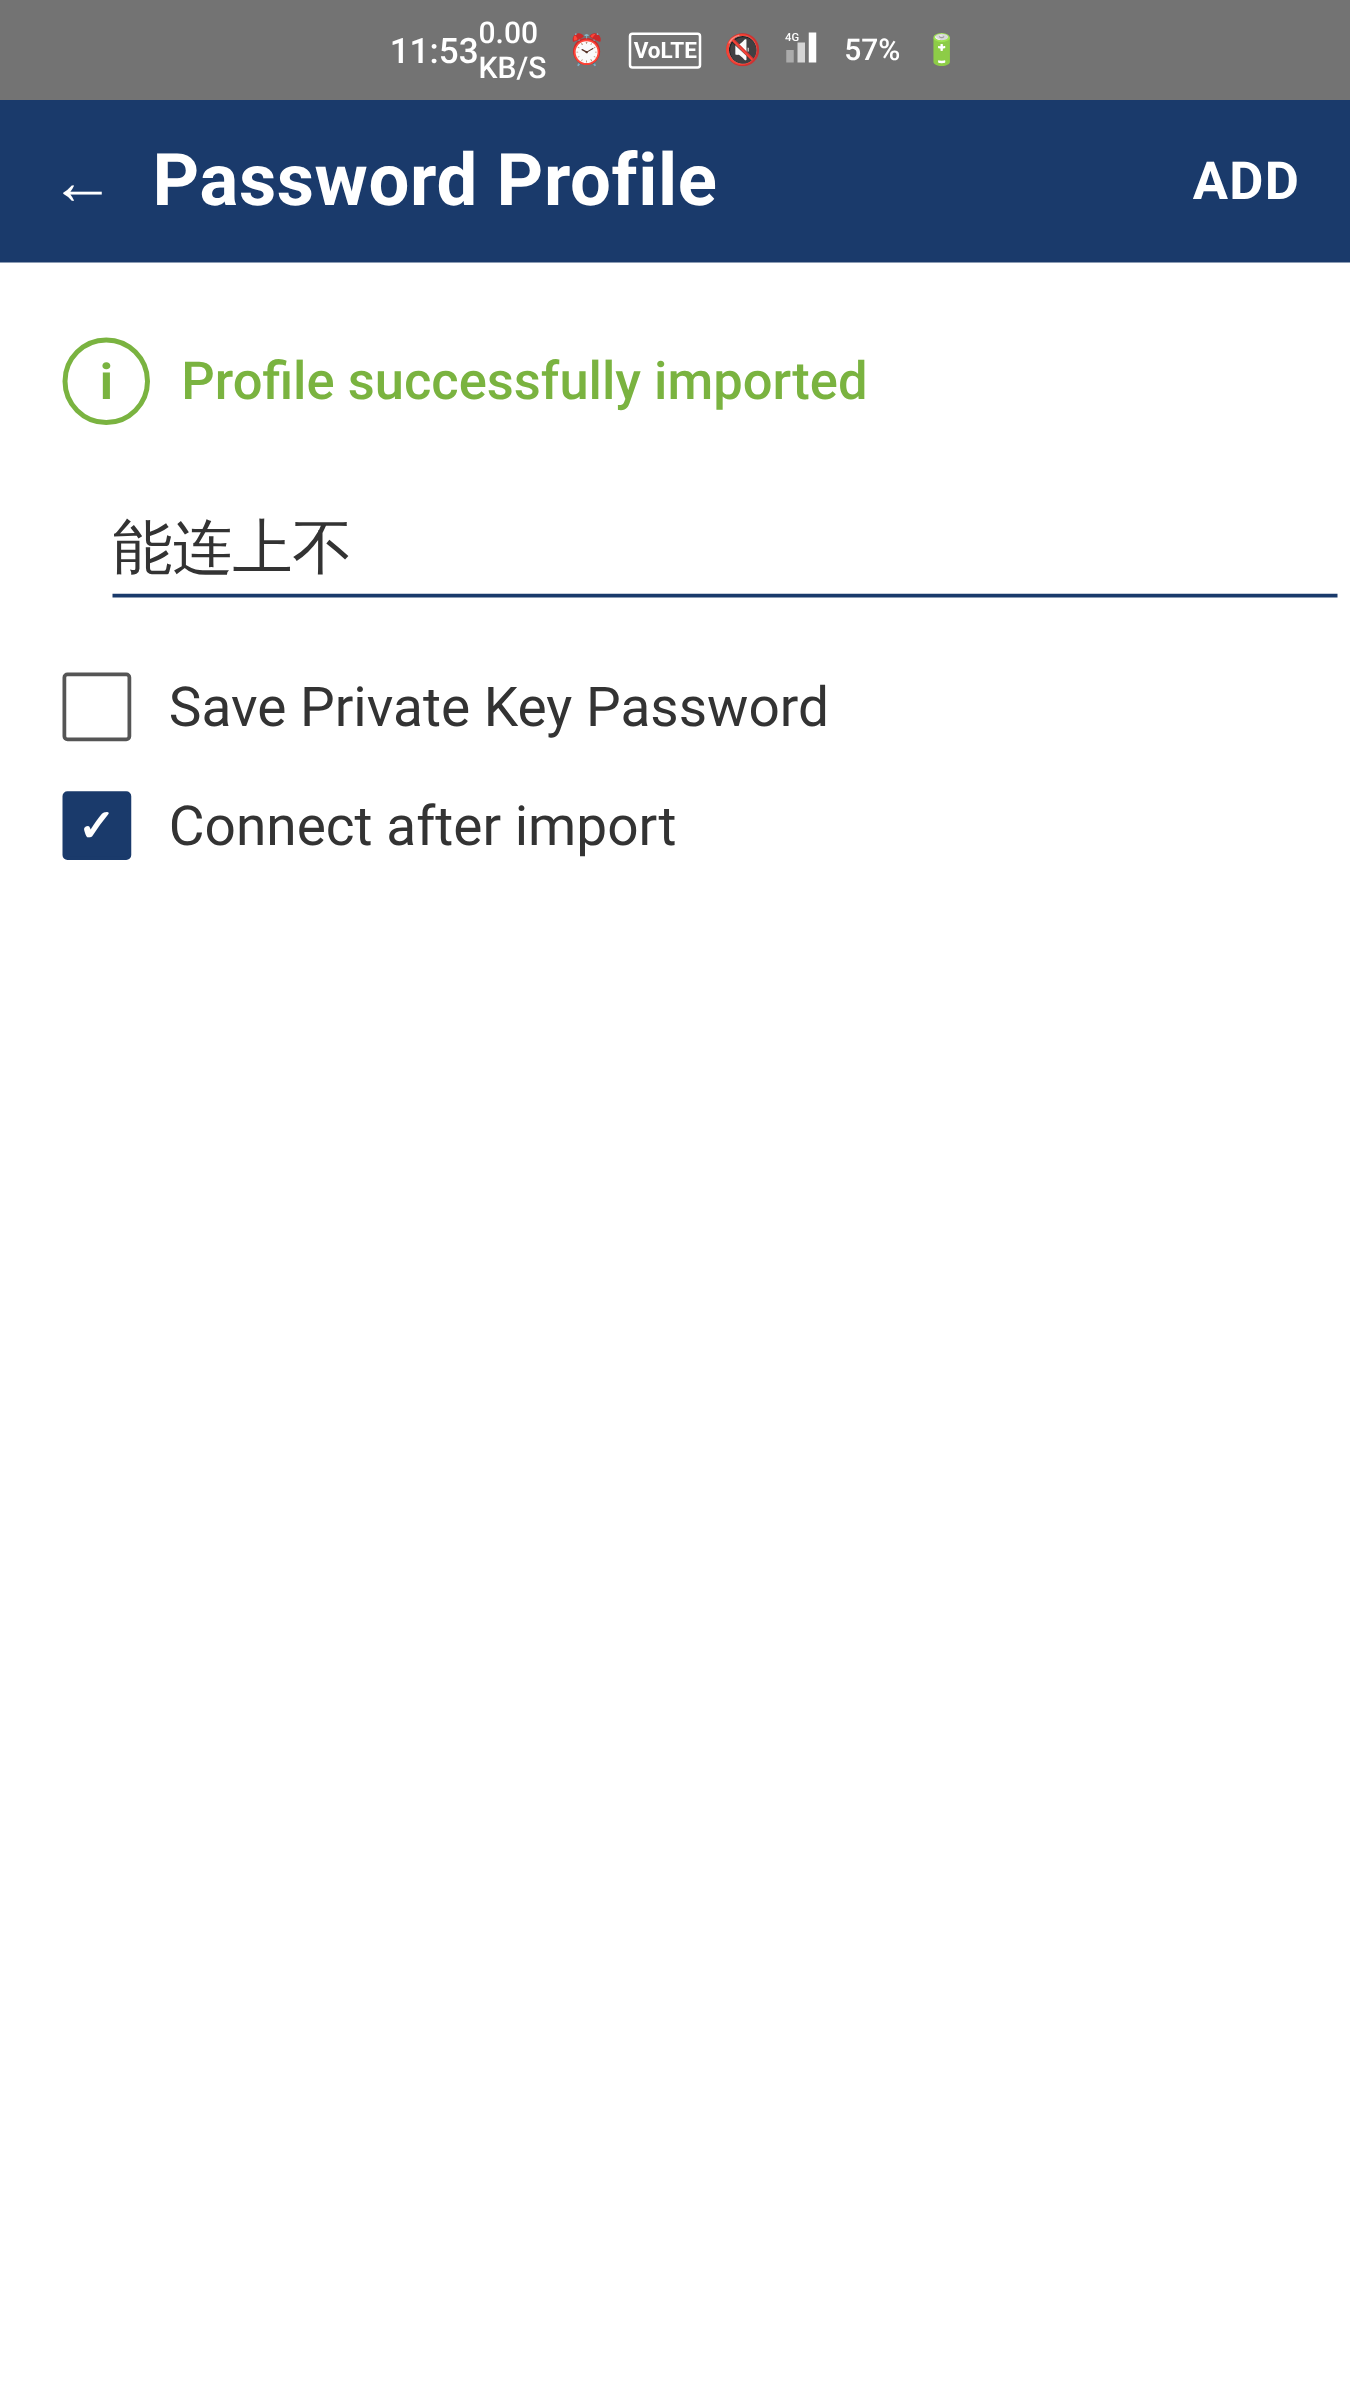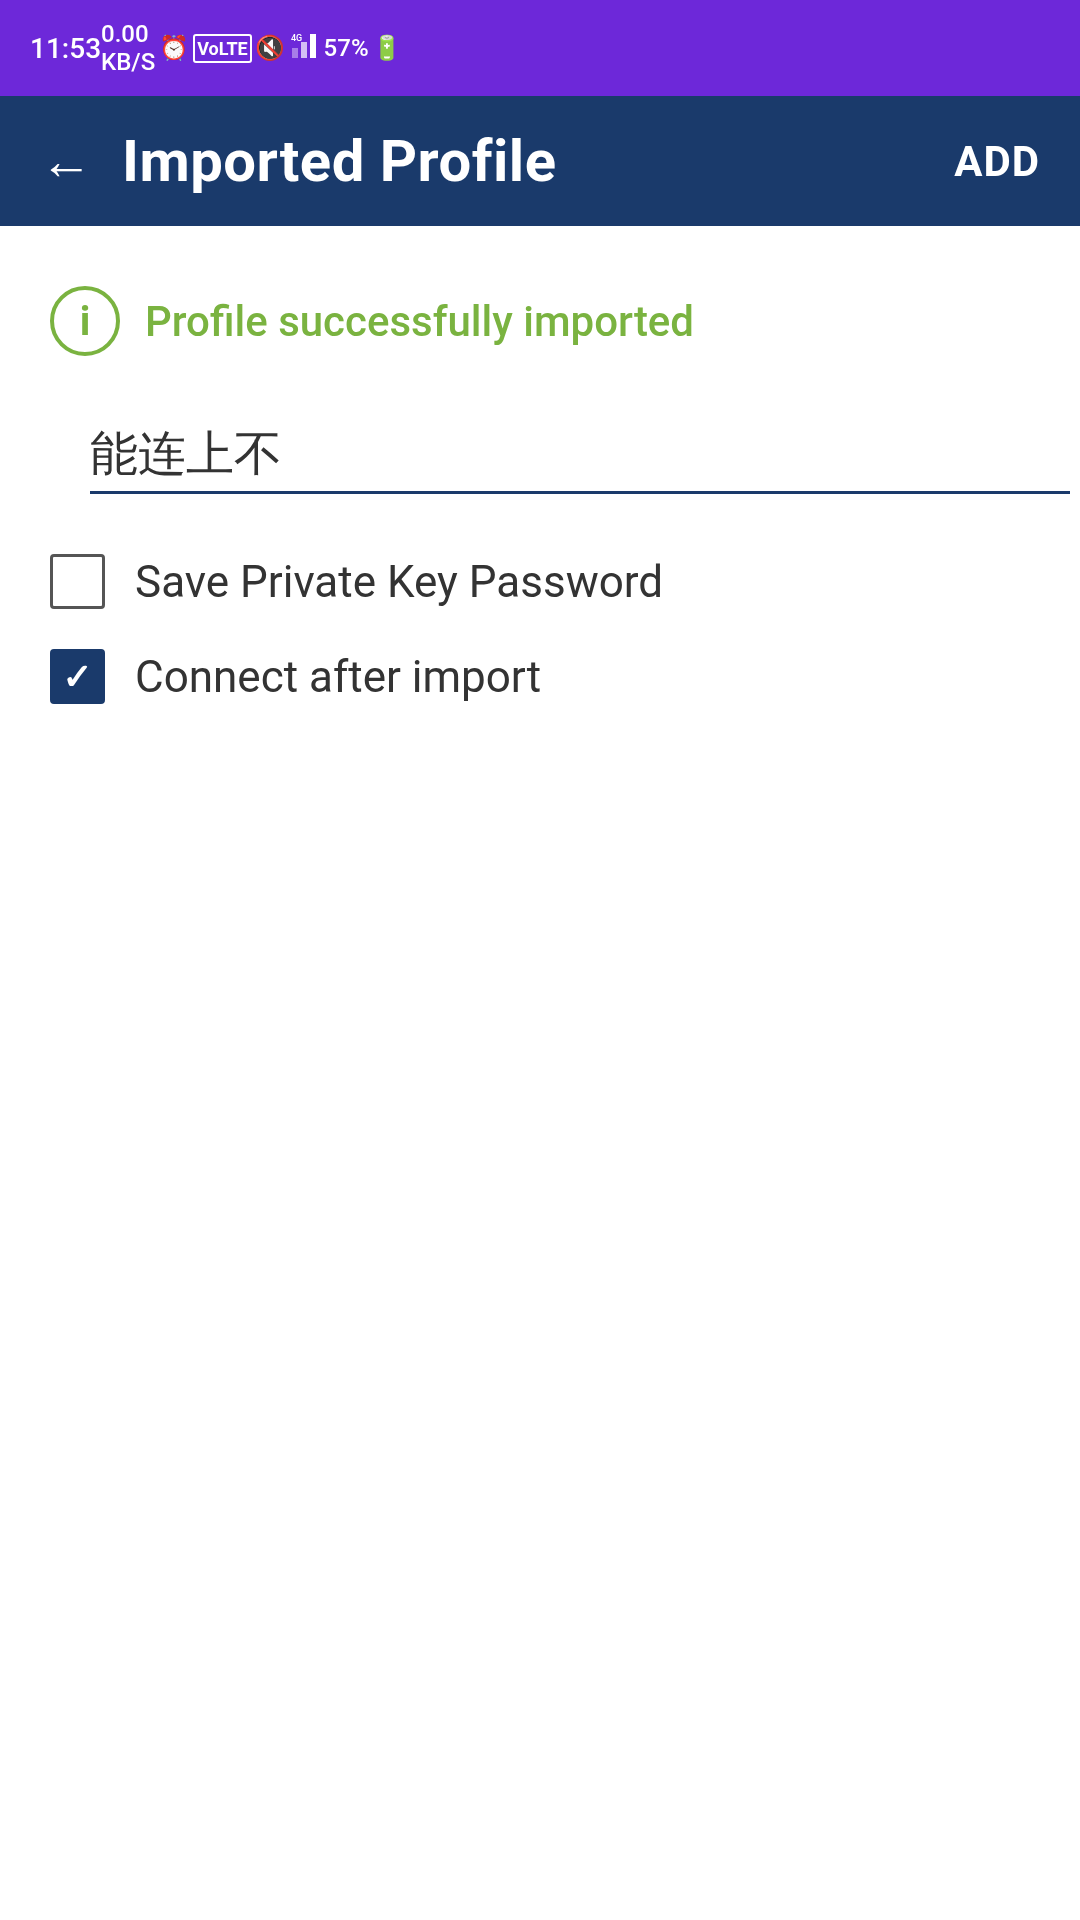--- a/index.html
+++ b/index.html
@@ -13,40 +13,40 @@
       width: 1080px;
       height: 1920px;
       background: #ffffff;
       font-family: 'Roboto', Arial, sans-serif;
       overflow: hidden;
     }
 
     
     .status-bar {
       width: 100%;
-      height: 96px;
-      background: #6d28d9;
-      display: flex;
-      align-items: center;
-      justify-content: flex-start;
+      height: 80px;
+      background: #737373;
+      display: flex;
+      align-items: center;
+      justify-content: center;
       padding: 0 30px;
       color: white;
       font-size: 28px;
       font-weight: 500;
     }
 
     .status-left {
       display: flex;
       align-items: center;
     }
 
     .status-right {
       display: flex;
       align-items: center;
-      gap: 4px;
+      gap: 18px;
       font-size: 24px;
     }
 
     .volte-badge {
       border: 2px solid white;
       padding: 2px 2px;
       font-size: 18px;
       font-weight: bold;
       border-radius: 3px;
     }
@@ -214,21 +214,21 @@
       </svg>
     </span>
     <span>57%</span>
     <span>🔋</span>
   </div>
 </div>
 
 <div class="app-bar">
   <div class="app-bar-left">
     <span class="back-arrow">←</span>
-    <span class="app-bar-title">Imported Profile</span>
+    <span class="app-bar-title">Password Profile</span>
   </div>
   <span class="app-bar-add">ADD</span>
 </div>
 
 <div class="content">
 
   <div class="success-banner">
     <div class="info-icon">
       <span>i</span>
     </div>

